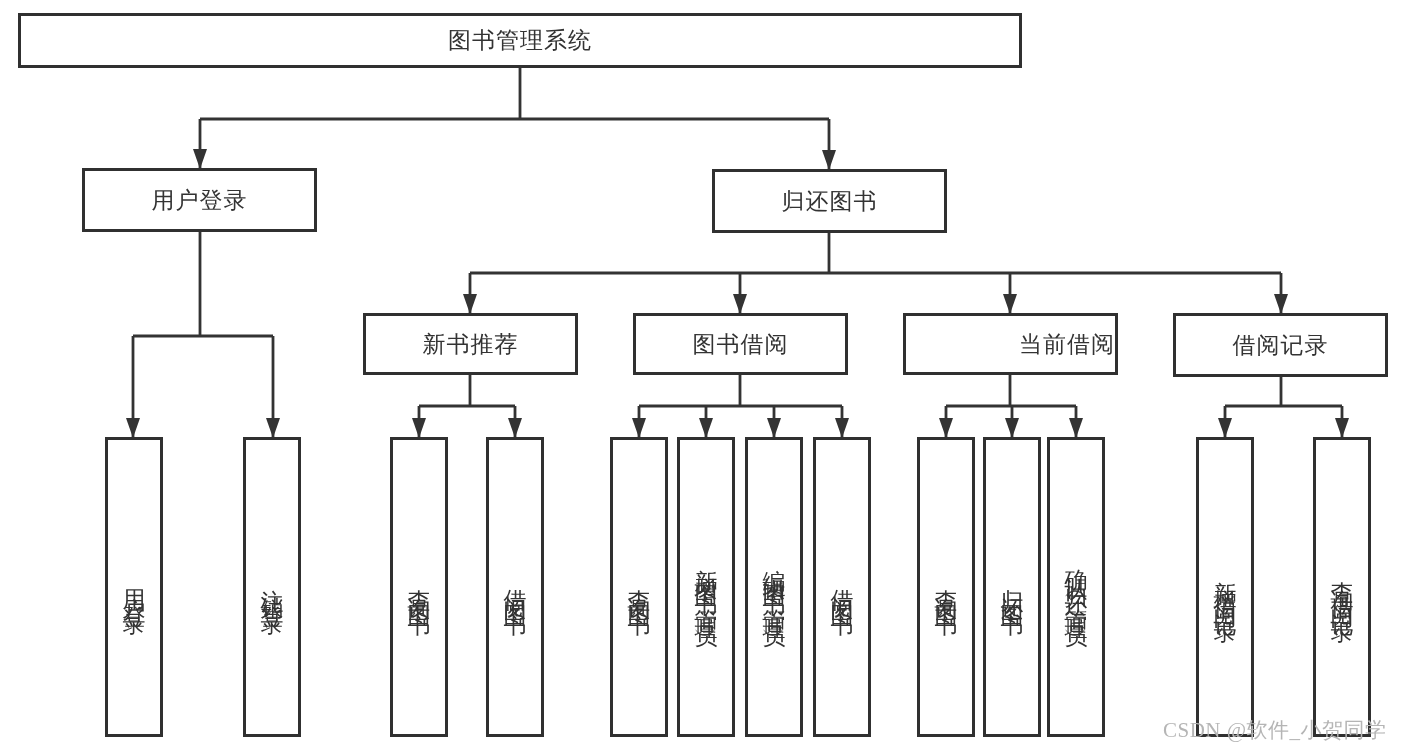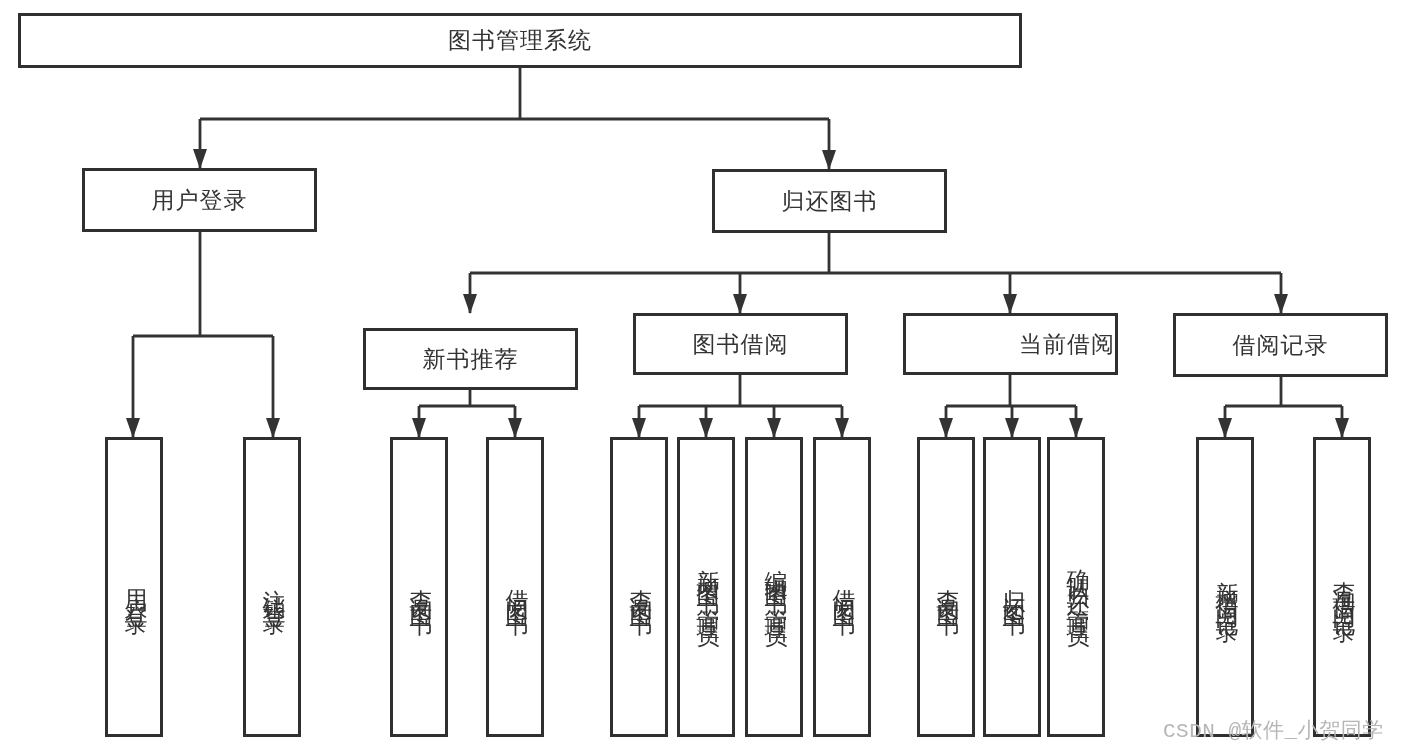--- a/index.html
+++ b/index.html
@@ -1,33 +1,33 @@
 <!DOCTYPE html>
 <html><head>
 <meta charset="utf-8">
 <style>
   html,body{margin:0;padding:0;background:#fff;}
   #stage{
     position:relative;width:1405px;height:747px;background:#fff;overflow:hidden;
-    font-family:Liberation Mono, monospace;color:#333;
+    font-family:Liberation Serif, serif;color:#333;
   }
   svg.connectors{position:absolute;left:0;top:0;width:1405px;height:747px;}
   .box{
     position:absolute;background:#fff;border:3px solid #303030;box-sizing:border-box;
     display:flex;align-items:center;justify-content:center;color:#333;
   }
   .hbox{font-size:23px;letter-spacing:1px;}
   .vbox{width:58px;top:437px;height:300px;font-size:23px;}
   .vbox .vtext{
     writing-mode:vertical-rl;text-orientation:mixed;letter-spacing:8px;line-height:1;
   }
   #n-root{left:18px;top:13px;width:1004px;height:55px;}
   #n-login{left:82px;top:168px;width:235px;height:64px;}
   #n-mgmt{left:712px;top:169px;width:235px;height:64px;}
-  #n-rec{left:363px;top:328px;width:215px;height:62px;}
+  #n-rec{left:363px;top:313px;width:215px;height:62px;}
   #n-borrow{left:633px;top:313px;width:215px;height:62px;}
   #n-current{left:903px;top:313px;width:215px;height:62px;justify-content:flex-end;}
   #n-record{left:1173px;top:313px;width:215px;height:64px;}
   #n-login-leaf{left:105px;}
   #n-logout{left:243px;}
   #n-rec-query{left:390px;}
   #n-rec-borrow{left:486px;}
   #n-bb-query{left:610px;}
   #n-bb-add{left:677px;}
   #n-bb-edit{left:745px;}

